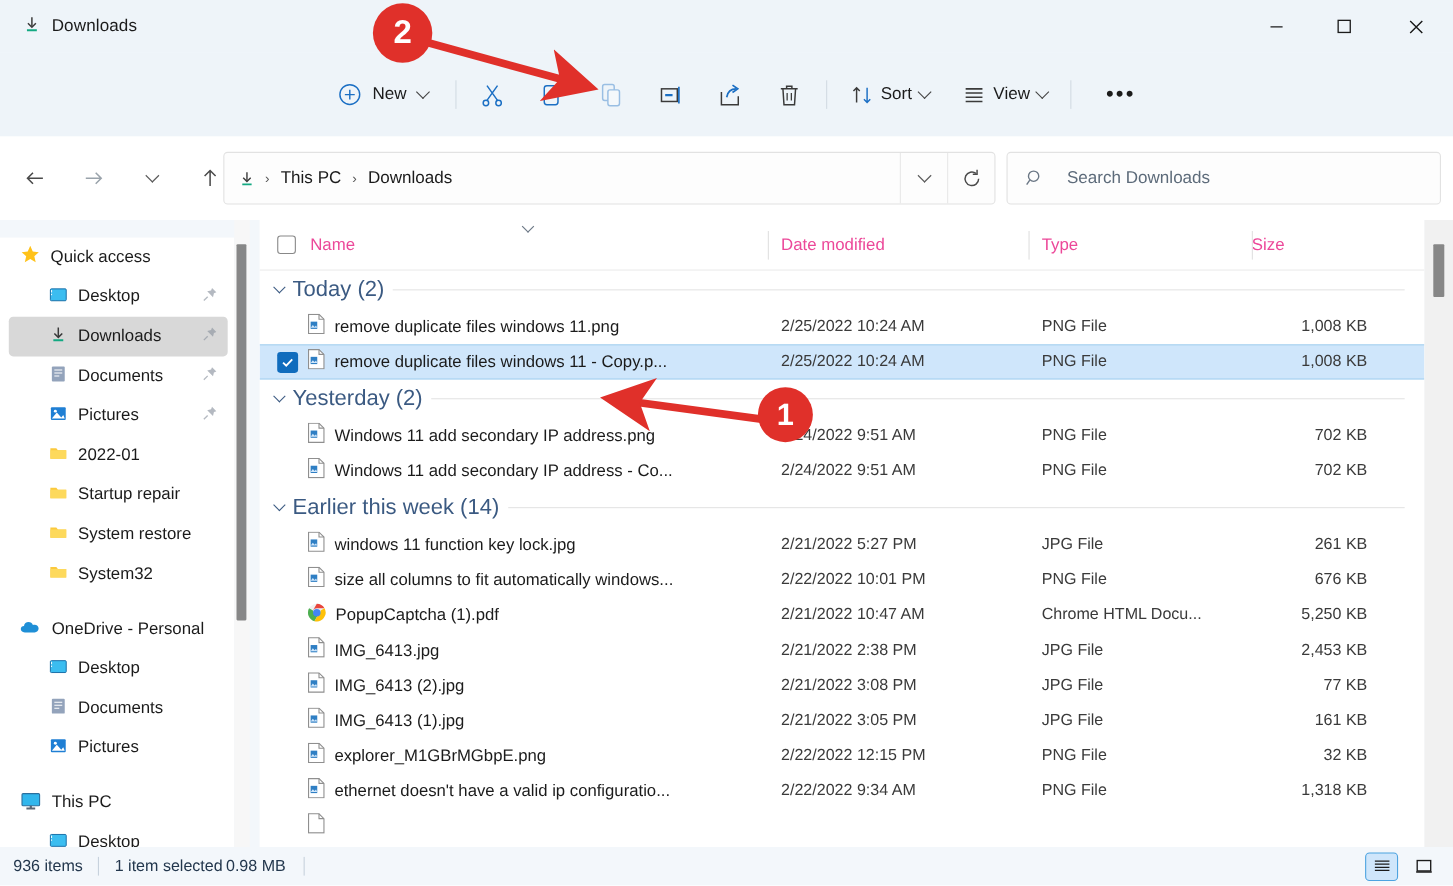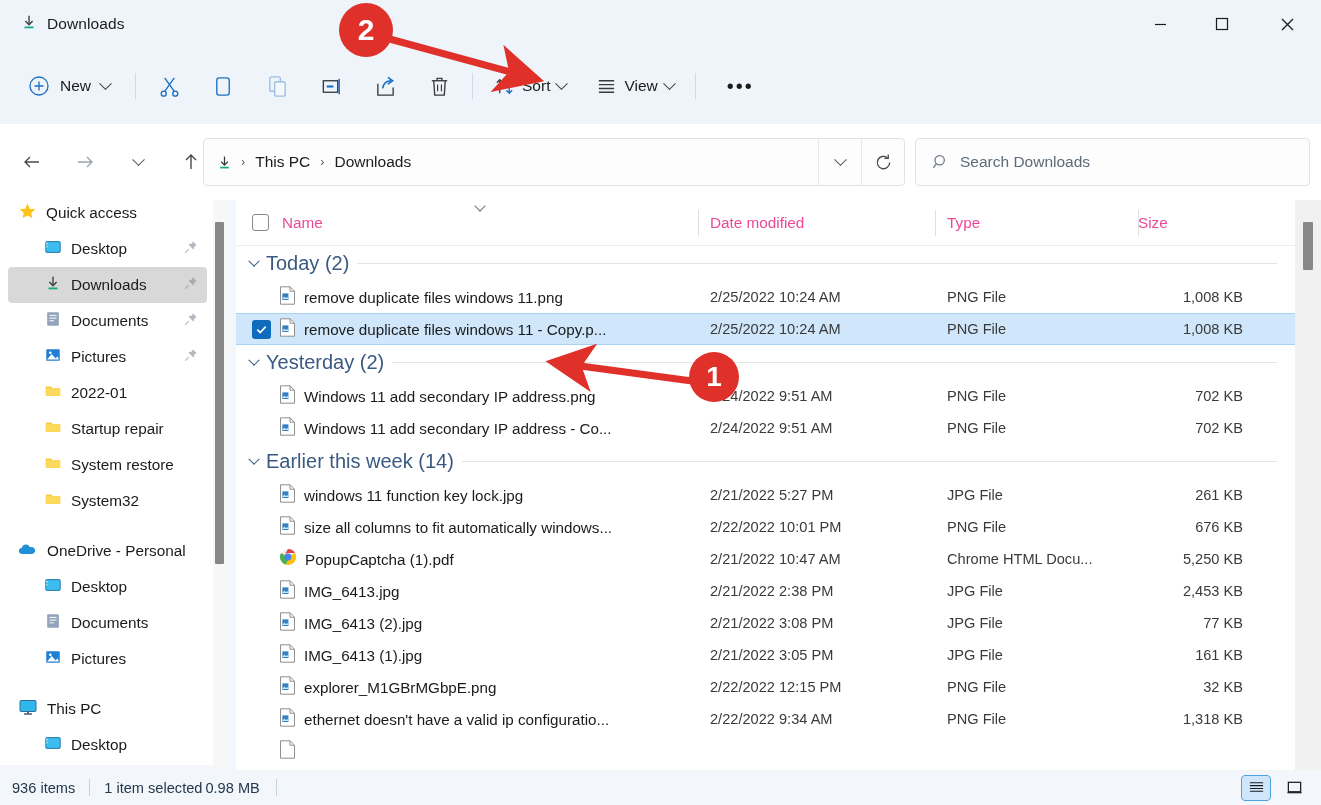--- a/index.html
+++ b/index.html
@@ -38,21 +38,21 @@
     width: 62px; height: 48px;
     display: flex; align-items: center; justify-content: center;
     color: #1b1b1b;
   }
   .win-btn:last-child { width: 68px; }
 
   
   .toolbar {
     position: absolute; left: 0; top: 48px; width: 1321px; height: 76px;
     background: #eef4f9;
-    display: flex; align-items: center; padding-left: 18px;
+    display: flex; align-items: center; padding-left: 18px; justify-content: center;
   }
   .tb-btn {
     height: 44px; min-width: 44px;
     display: flex; align-items: center; justify-content: center; gap: 7px;
     border-radius: 6px; padding: 0 10px;
     color: #1b1b1b; font-size: 15.5px;
   }
   .tb-new { padding: 0 14px 0 10px; gap: 10px; }
   .tb-sep {
     width: 1px; height: 26px; background: #d2dbe3; margin: 0 11px;
@@ -94,27 +94,27 @@
   .addr-right { display: flex; align-items: center; }
   .addr-btn {
     width: 42px; height: 46px;
     display: flex; align-items: center; justify-content: center; color: #444;
   }
   .addr-vsep { width: 1px; height: 46px; background: #e8e8e8; }
   .searchbox {
     position: absolute; left: 915px; top: 138px;
     width: 395px; height: 48px;
     background: #fdfdfd; border: 1px solid #e2e2e2; border-radius: 4px;
-    display: flex; align-items: center; gap: 10px; padding-left: 16px;
+    display: flex; align-items: center; gap: 20px; padding-left: 16px;
   }
   .search-ph { font-size: 15.5px; color: #5d6b7a; }
 
   
   .sidebar {
-    position: absolute; left: 0; top: 195px; width: 213px; height: 570px;
+    position: absolute; left: 0; top: 216px; width: 213px; height: 570px;
     background: #ffffff; overflow: hidden;
   }
   .sb-item {
     position: relative;
     display: flex; align-items: center; gap: 9px;
     height: 36px; margin: 0 6px 0 8px; padding-left: 10px;
     border-radius: 4px;
   }
   .sb-item.lvl1 { padding-left: 36px; }
   .sb-item.sel { background: #d8d8d8; }

